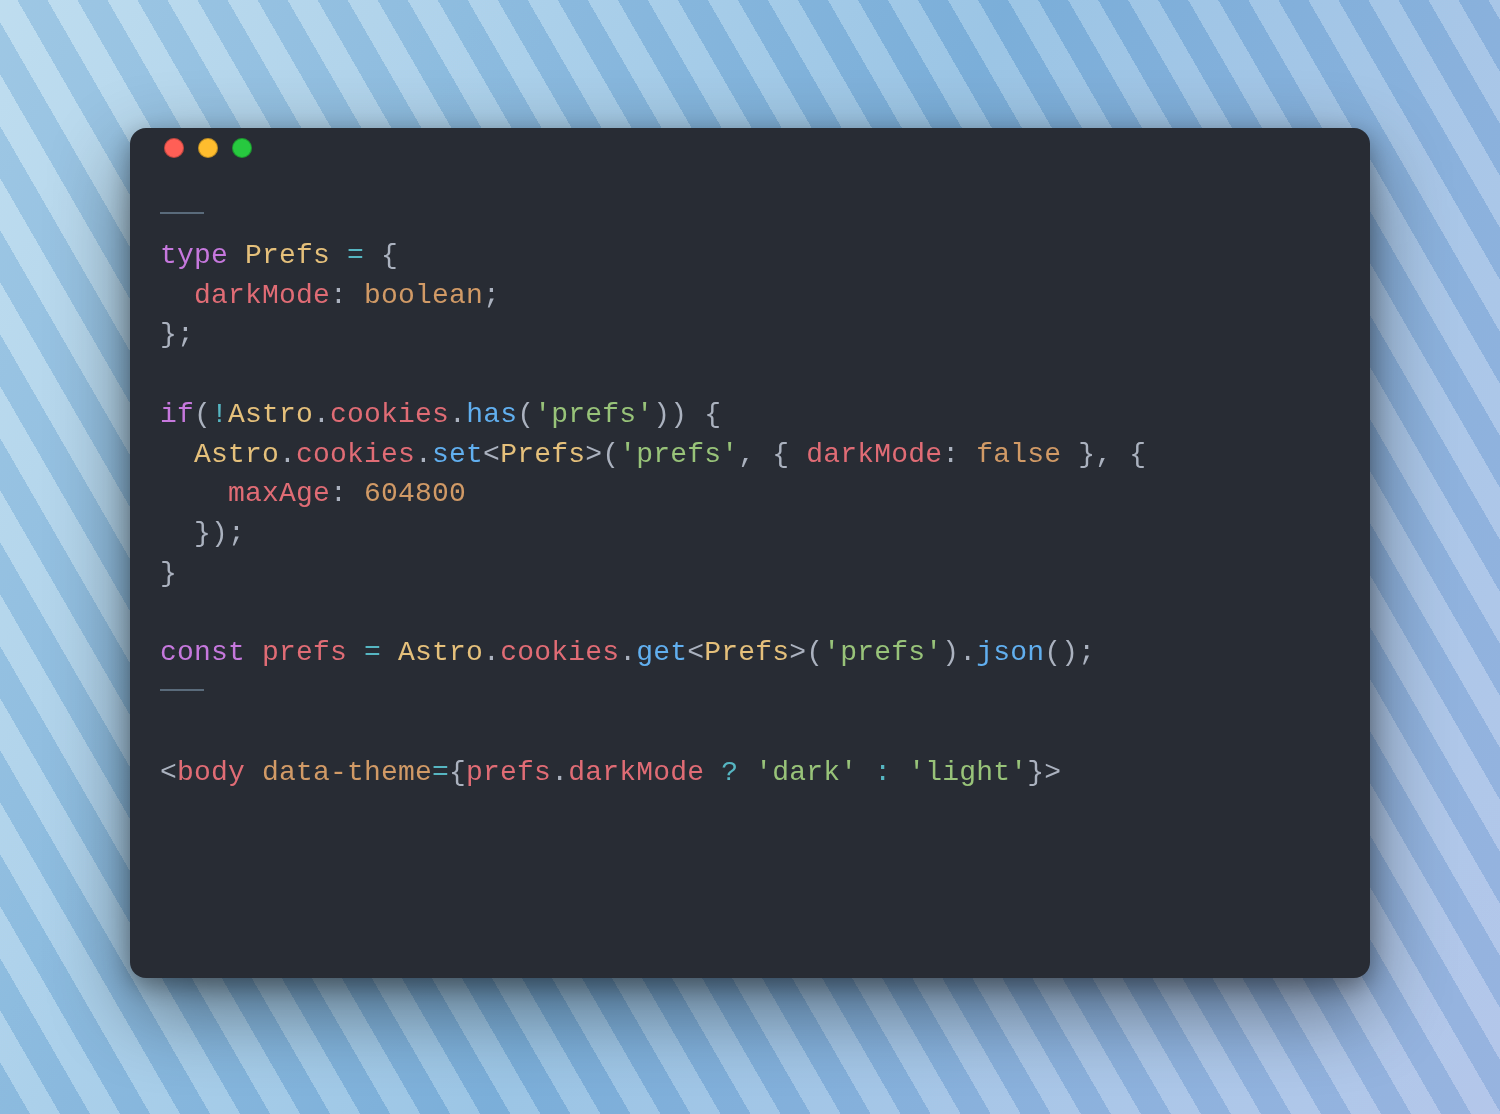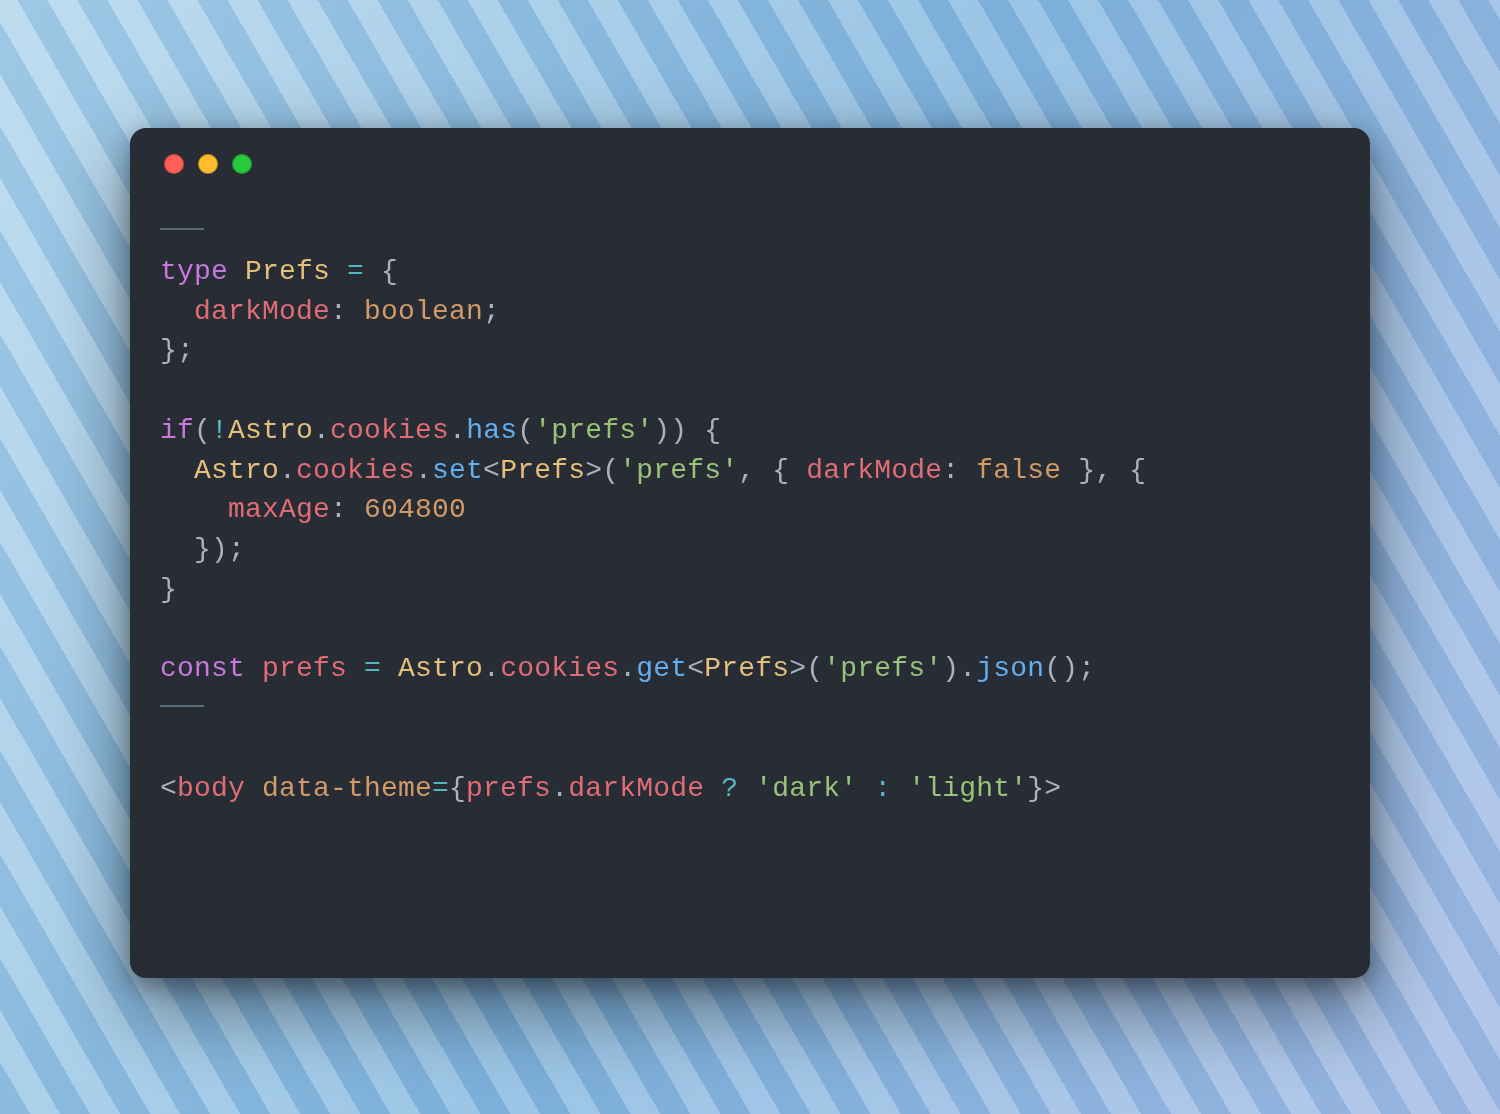--- a/index.html
+++ b/index.html
@@ -30,21 +30,21 @@
   .editor {
     position: absolute;
     left: 130px;
     top: 128px;
     width: 1240px;
     height: 850px;
     background: #282c34;
     border-radius: 16px;
     box-shadow: 0 30px 80px rgba(0,0,0,0.45), 0 8px 24px rgba(0,0,0,0.35);
     color: #abb2bf;
-    padding: 26px 30px 30px 30px;
+    padding: 10px 30px 30px 30px;
   }
   .traffic {
     display: flex;
     gap: 14px;
     margin-bottom: 38px;
     margin-left: 4px;
   }
   .tl {
     width: 20px; height: 20px; border-radius: 50%;
     box-shadow: inset 0 0 0 1px rgba(0,0,0,0.25);

